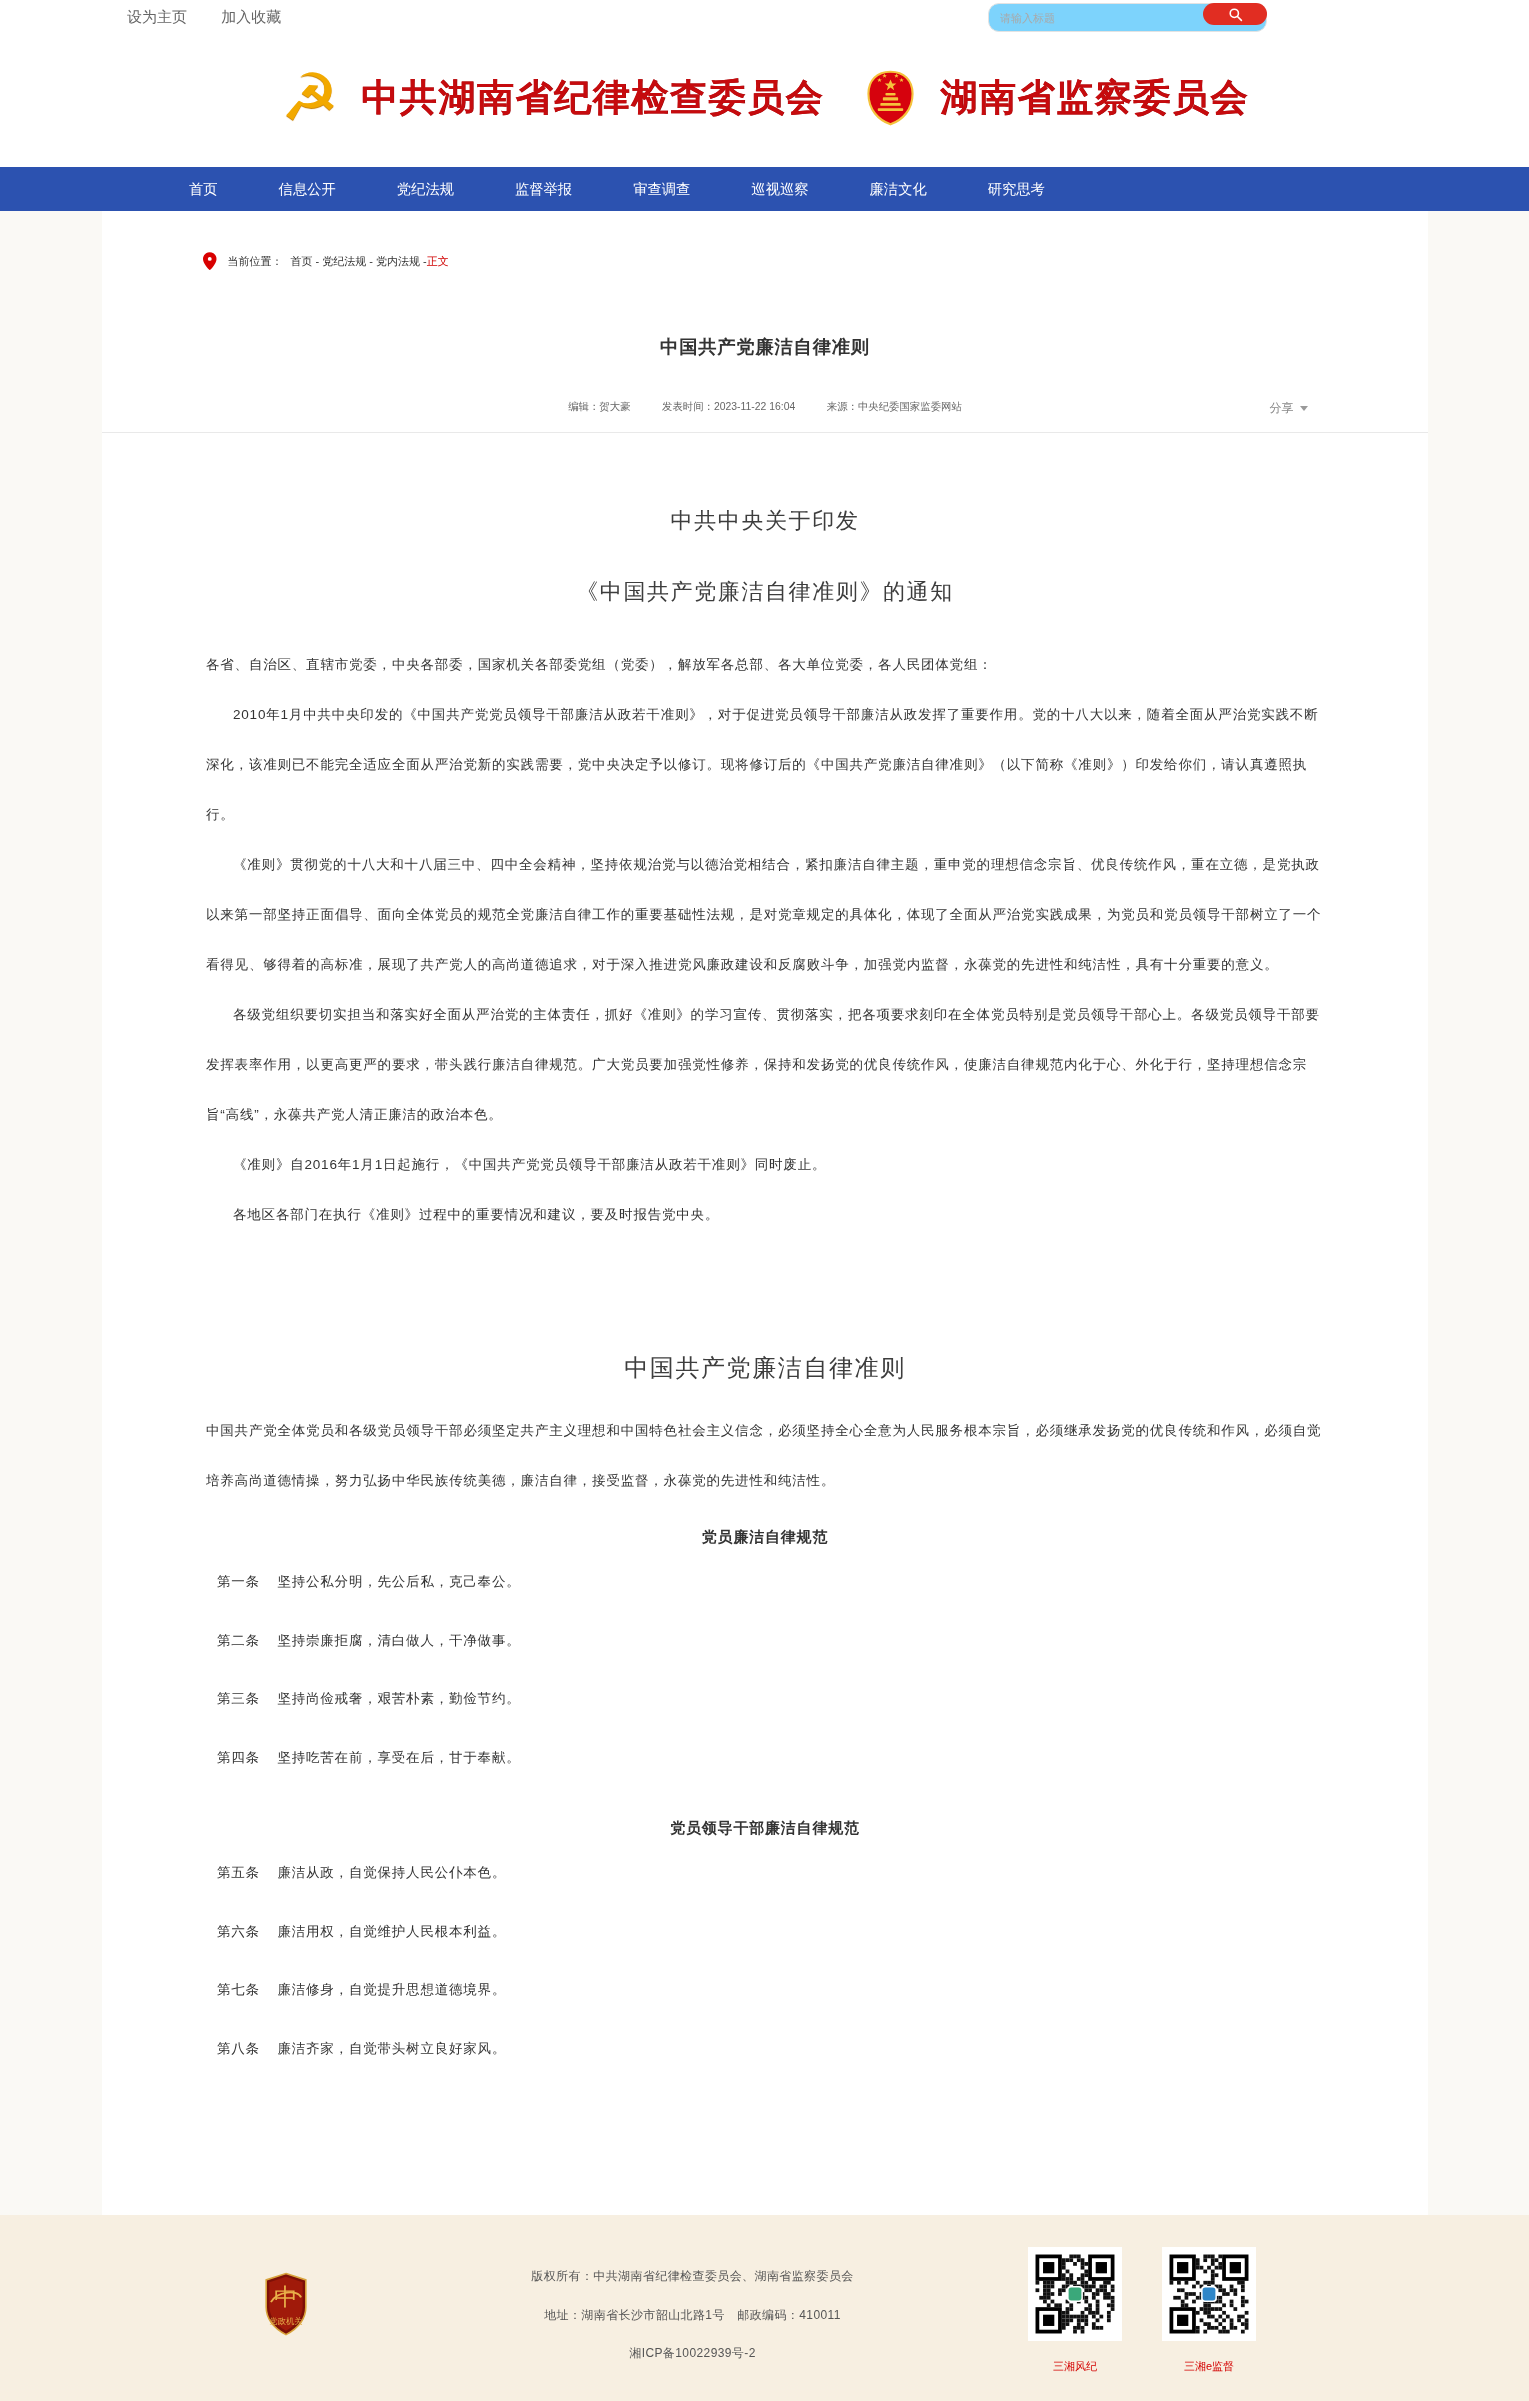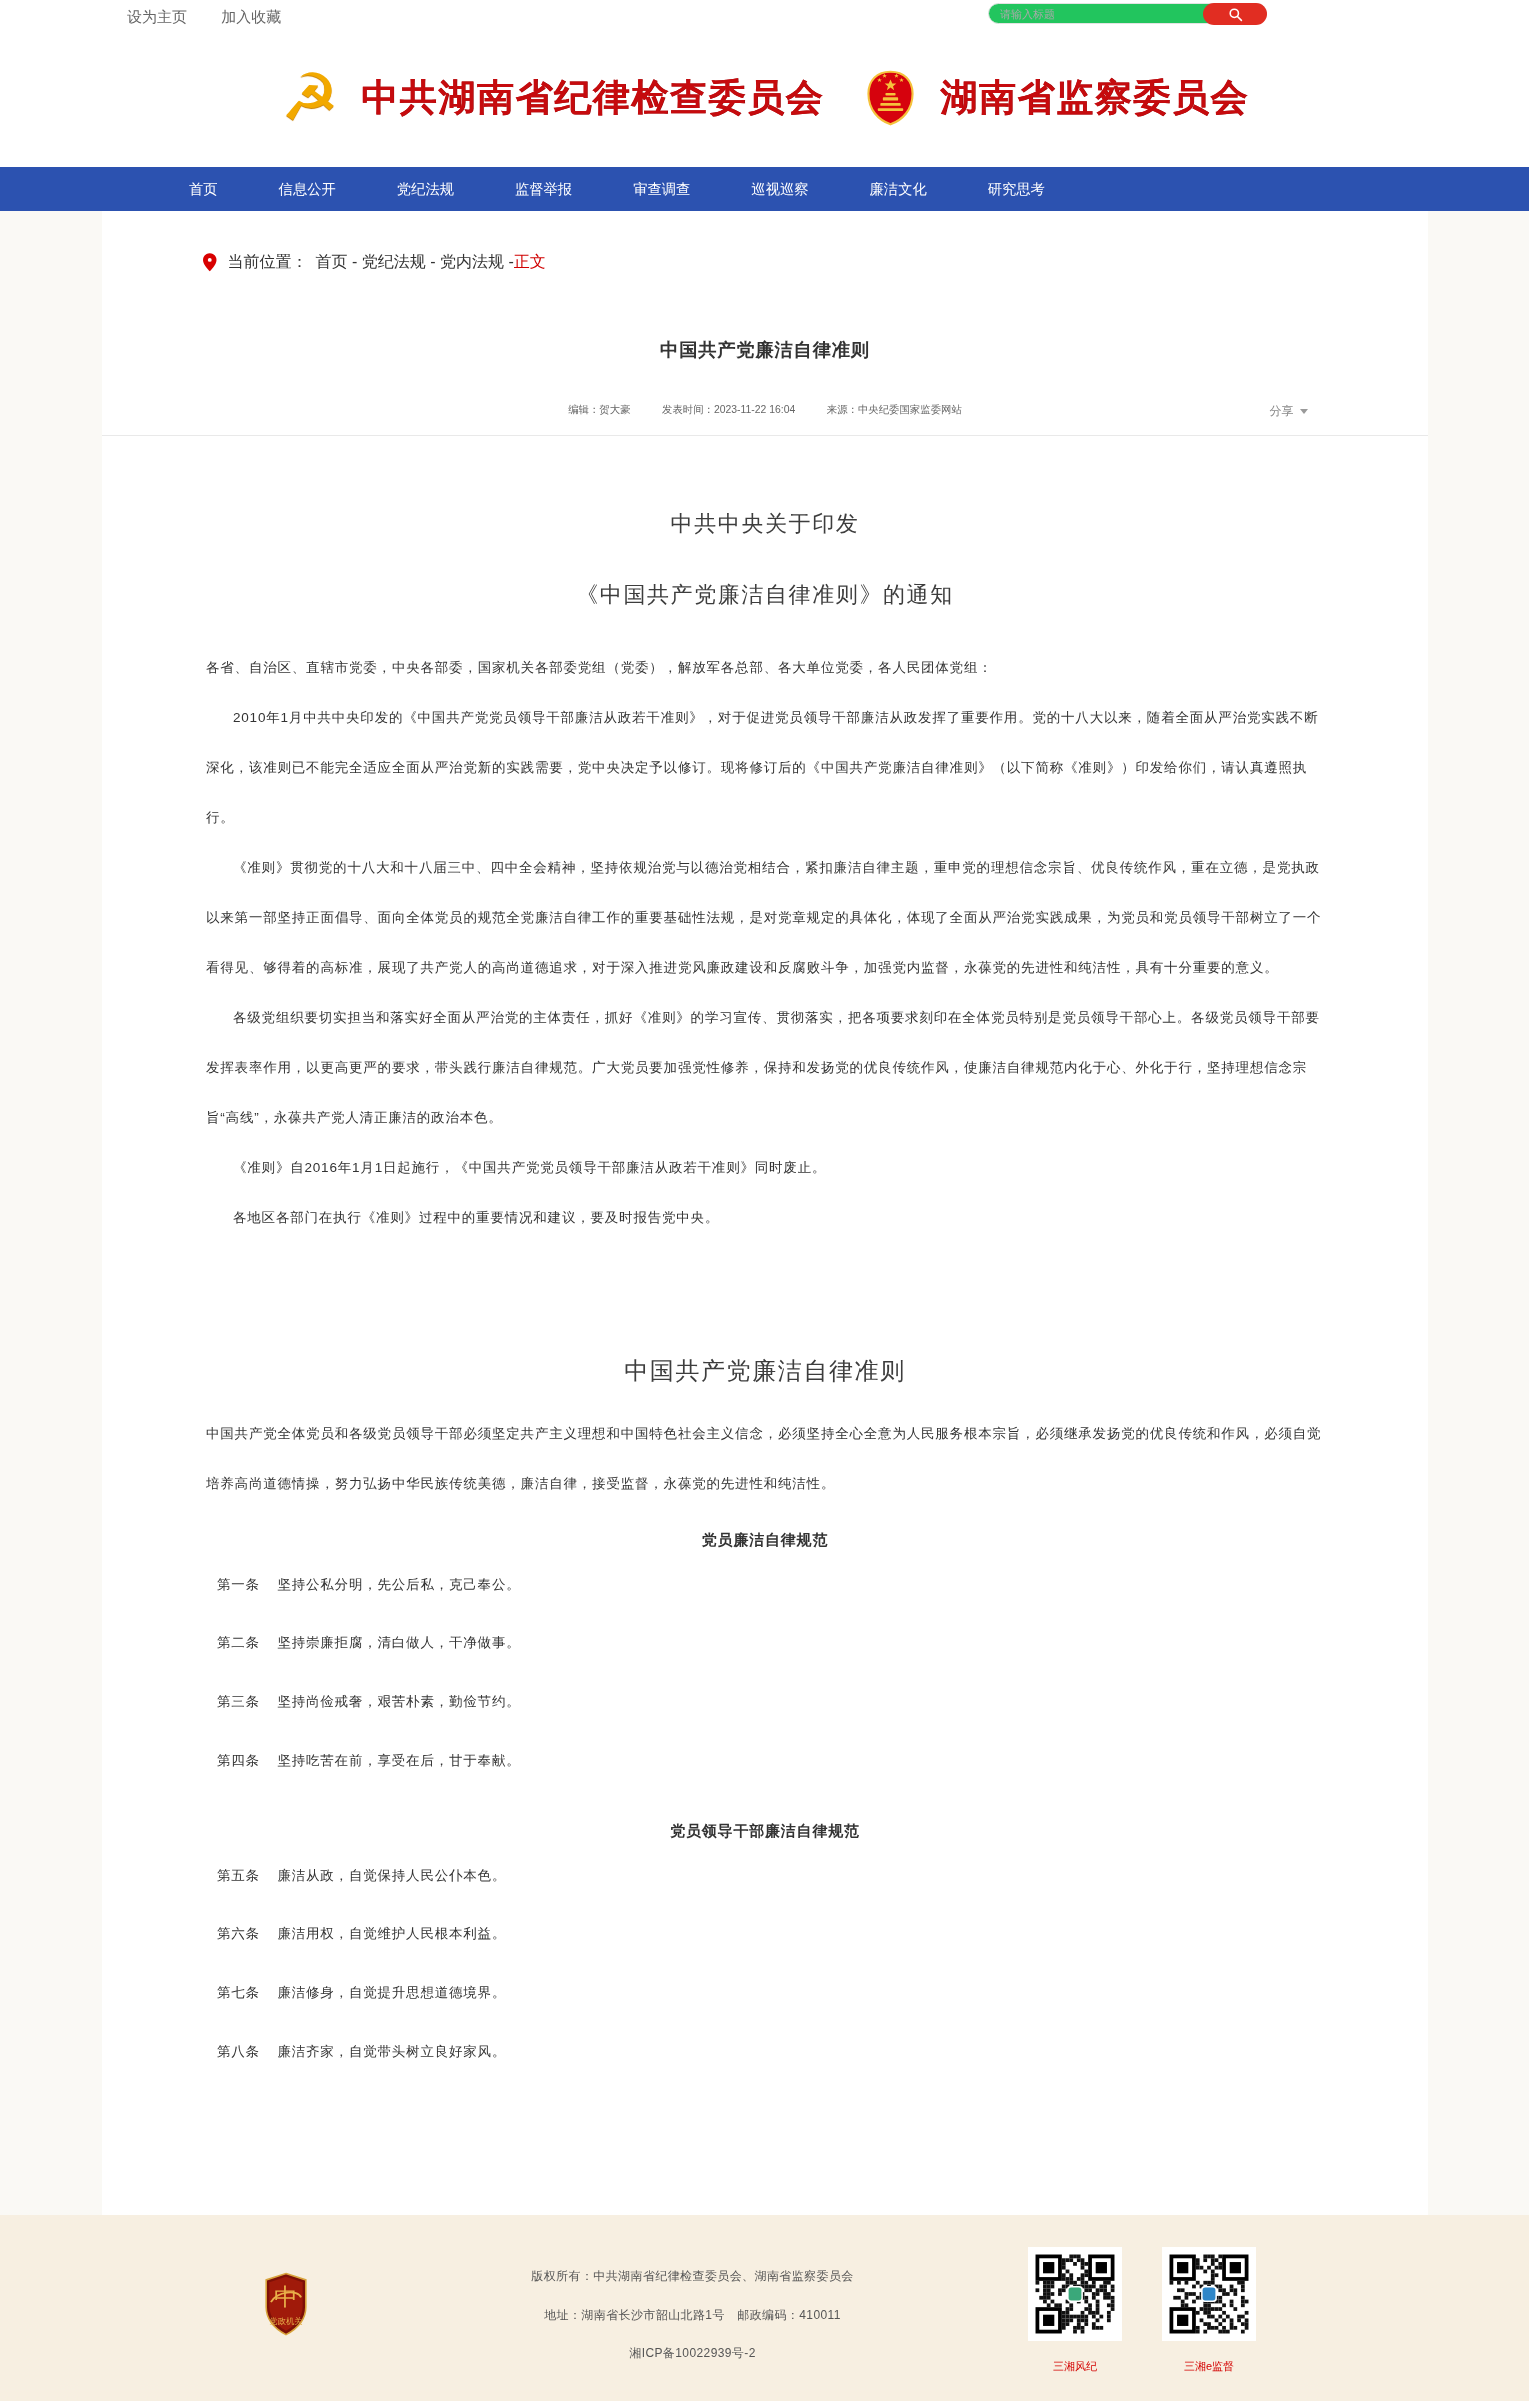--- a/index.html
+++ b/index.html
@@ -3,41 +3,41 @@
 <meta charset="utf-8">
 <style>
   * { margin:0; padding:0; box-sizing:border-box; }
   html,body { width:1530px; background:#fff; font-family:"Liberation Sans","DejaVu Sans",sans-serif; color:#333; }
 
   
   .topbar { position:relative; height:28px; background:#fff; }
   .topbar-links { position:absolute; left:127px; top:8px; font-size:15px; color:#666; }
   .topbar-links a { color:#666; text-decoration:none; margin-right:30px; cursor:pointer; }
   .search-wrap { position:absolute; left:988px; top:3.2px; width:279px; height:22px; }
-  .search-input { width:279px; height:21px; border:0.8px solid #e3e3e3; border-radius:11px; padding:0 72px 0 11px; font-size:11px; color:#333; outline:none; background:#22c55e; }
+  .search-input { width:279px; height:29px; border:0.8px solid #e3e3e3; border-radius:11px; padding:0 72px 0 11px; font-size:11px; color:#333; outline:none; background:#7dd3fc; }
   .search-input::placeholder { color:#a9a9a9; }
   .search-btn { position:absolute; right:0; top:0; width:64px; height:22px; border:none; border-radius:11px; background:#e12d22; cursor:pointer; display:flex; align-items:center; justify-content:center; }
 
   
   .header { height:139px; background:#fff; display:flex; align-items:center; justify-content:center; }
   .header-inner { display:flex; align-items:center; }
   .party-emblem { font-size:65px; line-height:65px; color:#f2a900; text-shadow:0 0.8px 0.8px #c77f00; margin-right:22px; font-family:"DejaVu Sans",sans-serif; }
   .org-title { font-family:"Liberation Serif","DejaVu Serif",serif; font-weight:bold; font-size:37px; color:#c60b0e; letter-spacing:1.6px; text-decoration:none; text-shadow:0.4px 0.4px 0 #8f0608; }
   .emblem-gap { margin:0 24px 0 41px; }
 
   
   .nav { height:44px; background:#2c52b0; }
   .nav-list { display:flex; align-items:center; height:44px; padding-left:189px; }
   .nav-list a { color:#fff; font-size:14.3px; text-decoration:none; margin-right:61px; cursor:pointer; white-space:nowrap; }
 
   
   .content-bg { background:#faf9f5; min-height:2004px; }
   .card { width:1326px; margin:0 auto; background:#fff; min-height:2004px; padding-bottom:120px; }
 
-  .breadcrumb { display:flex; align-items:center; padding:41px 0 0 101px; font-size:16px; color:#333;text-align:center; }
+  .breadcrumb { display:flex; align-items:center; padding:41px 0 0 101px; font-size:11px; color:#333;text-align:center; }
   .pin { margin-right:11px; display:inline-flex; }
   .bc-label { margin-right:8px; }
   .bc-link { color:#333; text-decoration:none; cursor:pointer; }
   .bc-link::after { content:" - "; color:#333; cursor:default; }
   .bc-current { color:#d00000; }
 
   .art-title { text-align:center; font-size:18.3px; font-weight:bold; color:#333; margin-top:64px; letter-spacing:0.8px; }
   .art-meta { position:relative; text-align:center; font-size:10.4px; color:#666; margin-top:41px; height:16px; }
   .art-meta .m { margin:0 14.3px; }
   .share { position:absolute; right:120px; top:0; color:#888; font-size:12px; cursor:pointer; display:inline-flex; align-items:center; }

